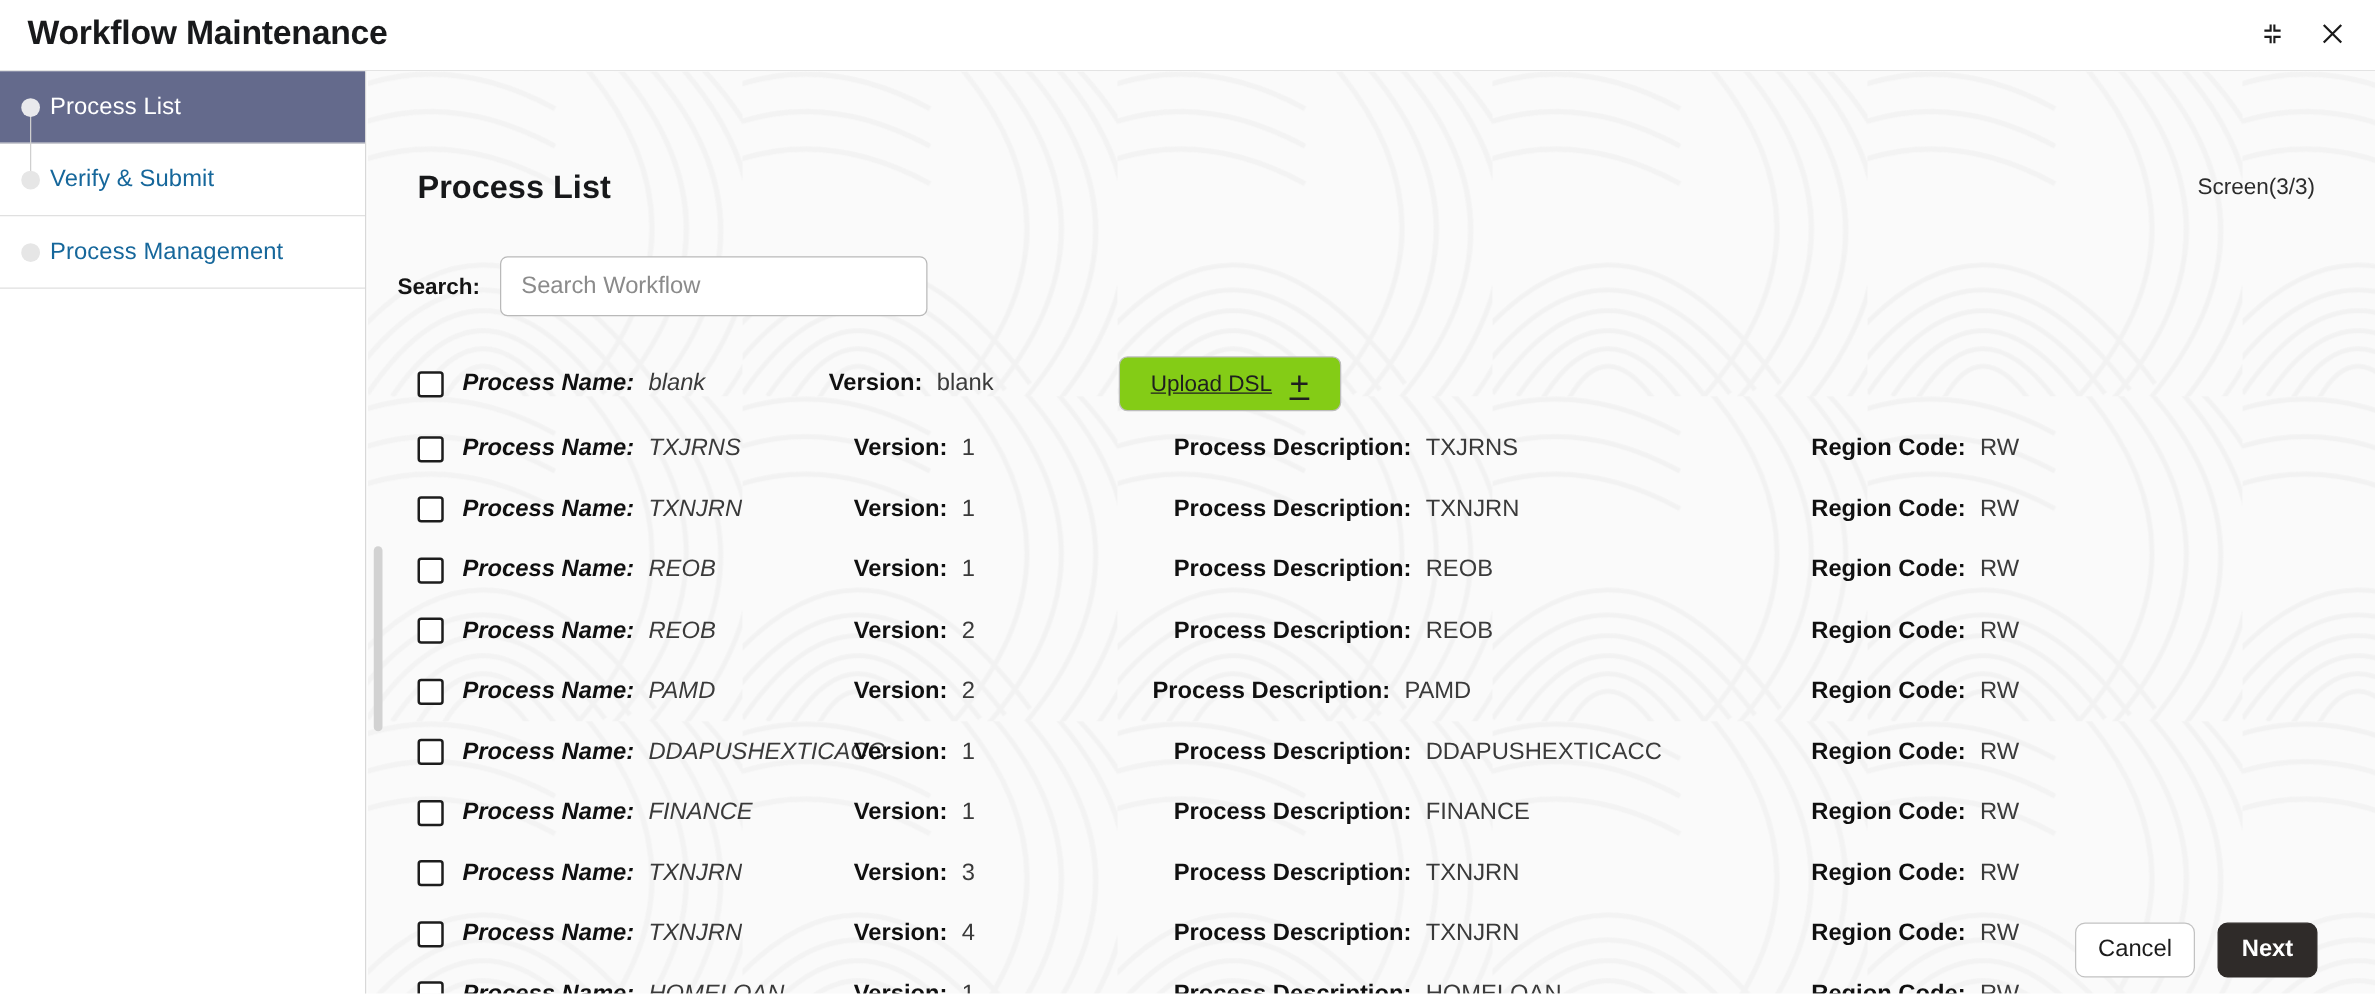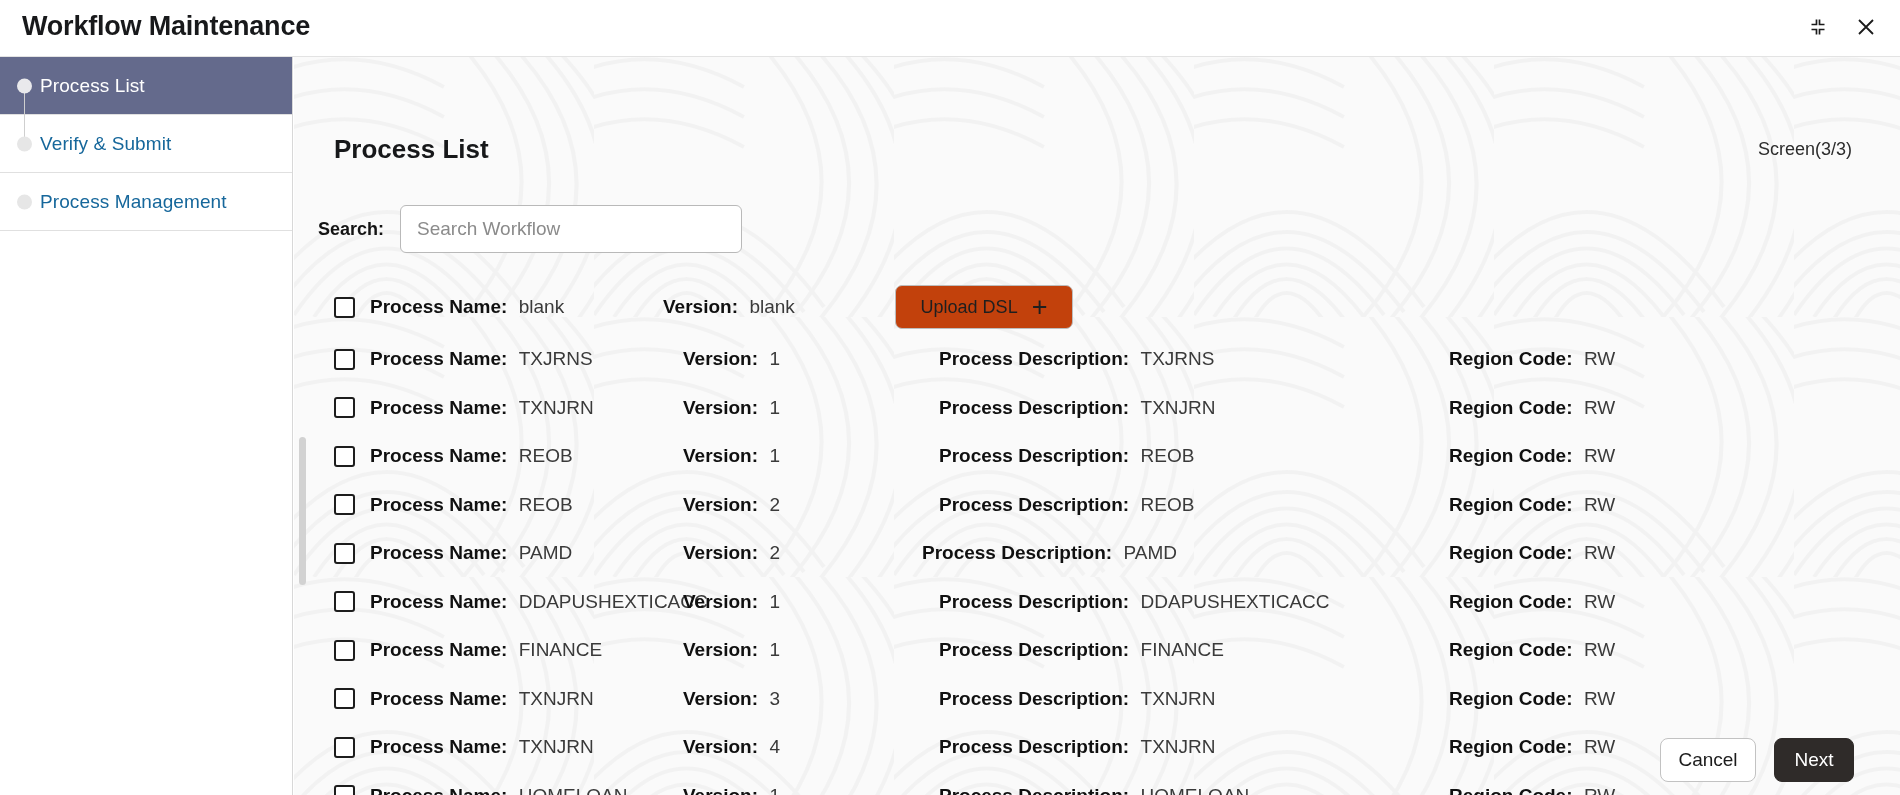--- a/index.html
+++ b/index.html
@@ -104,55 +104,55 @@
   }
   .row {
     position:relative; height:48.5px;
     display:flex; align-items:center;
   }
   .cb {
     position:absolute; left:-16px; width:21px; height:21px;
     border:2px solid #1d1d1d; border-radius:3px;
     background:#ffffff; cursor:pointer;
   }
-  .c-name { position:absolute; left:20px; }
+  .c-name { position:absolute; left:20px;font-style:italic; }
   .c-ver  { position:absolute; left:333px; }
   .c-desc { position:absolute; left:545px; }
   .c-reg  { position:absolute; left:1054px; }
   .lbl { font-size:19px; font-weight:bold; color:#101010; }
   .val { font-size:19px; color:#3a3a3a; font-weight:normal; }
 
   #upload-dsl {
     position:absolute; left:545px; top:6px;
     width:178px; height:44px;
     border:1px solid #bdbdbd; border-radius:7px;
-    background:#c2410c;
+    background:#84cc16;
     display:flex; align-items:center; justify-content:center; gap:14px;
-    font-size:18px; color:#1f1f1f; cursor:pointer;
+    font-size:18px; color:#1f1f1f; cursor:pointer;text-decoration:underline;
   }
   #upload-dsl .plus { font-size:27px; font-weight:300; line-height:1; }
 
   
   #footer {
     position:absolute; left:294px; bottom:0; width:1606px; height:70px;
     display:flex; align-items:center; justify-content:flex-end;
     gap:18px; padding-right:46px;
     background:transparent;
   }
   .fbtn {
     height:44px; border-radius:8px; font-size:19px; cursor:pointer;
     font-family:"Liberation Sans", sans-serif;
     display:flex; align-items:center; justify-content:center;
   }
   #btn-cancel {
     width:96px; background:#ffffff; border:1px solid #c2c2c2; color:#1b1b1b;
   }
   #btn-next {
     width:80px; background:#2f2b29; border:1px solid #2f2b29;
-    color:#ffffff; font-weight:normal;
+    color:#ffffff; font-weight:bold;
   }
 </style>
 </head>
 <body>
 
 <div id="app">
 
   <div id="titlebar">
     <div id="app-title">Workflow Maintenance</div>
 

